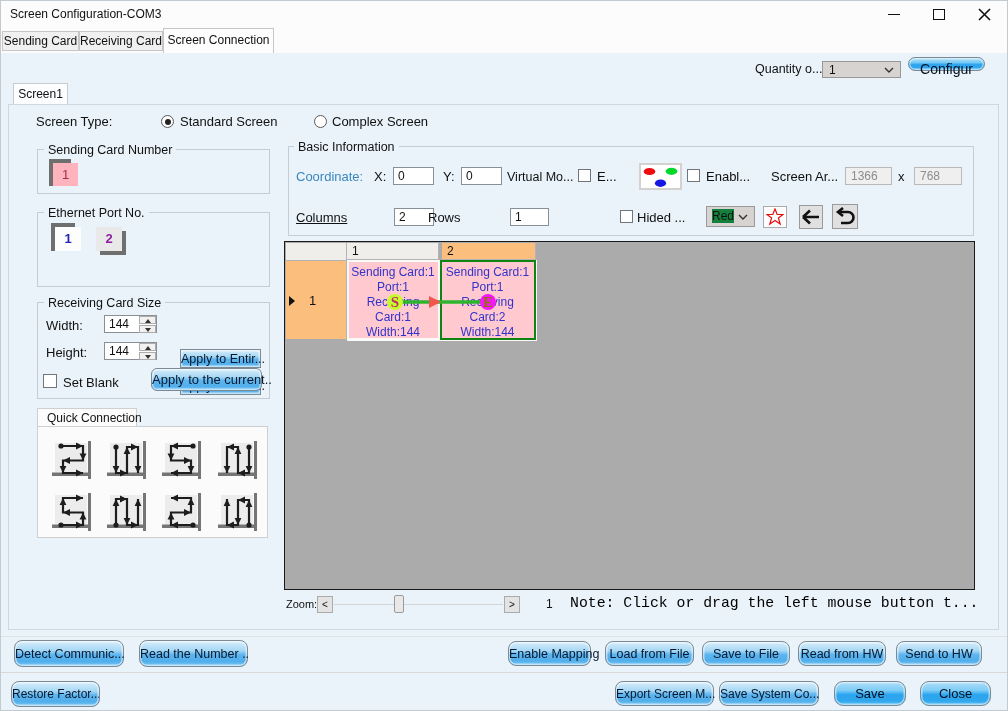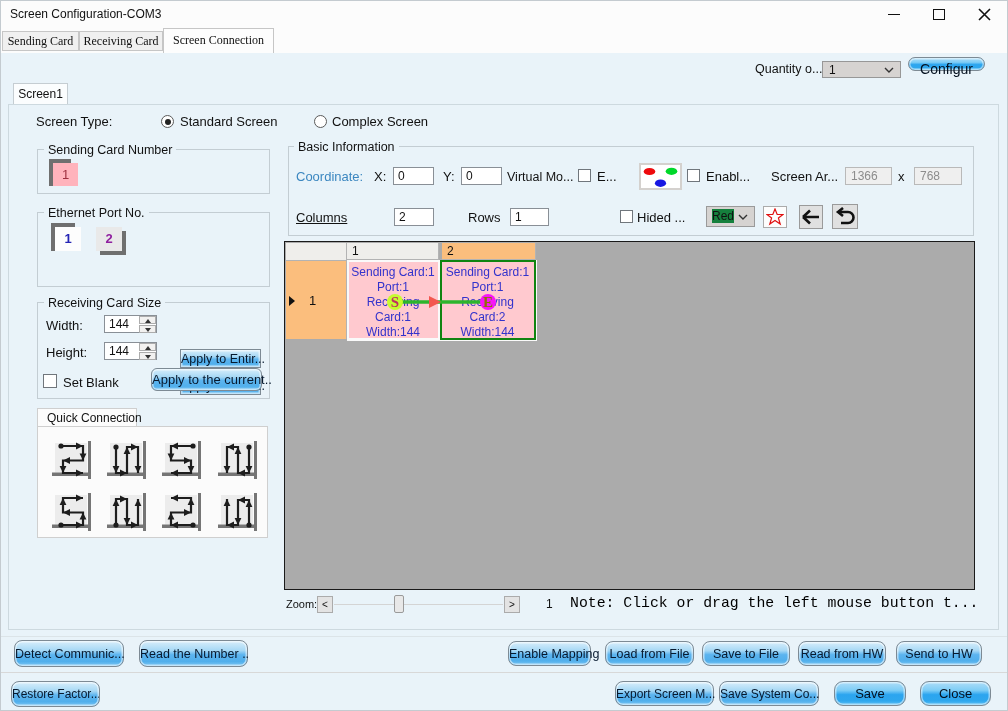--- a/index.html
+++ b/index.html
@@ -1,21 +1,21 @@
 <!DOCTYPE html>
 <html><head>
 <meta charset="utf-8">
 <style>
 html,body{margin:0;padding:0;}
 body{width:1008px;height:711px;position:relative;font-family:"Liberation Sans",sans-serif;background:#E9F3F9;overflow:hidden;}
 .abs{position:absolute;white-space:nowrap;}
 #titlebar{left:0;top:0;width:1008px;height:28px;background:#FCFCFC;}
 #title{left:10px;top:7px;font-size:12px;color:#111;}
 #tabrow{left:0;top:28px;width:1008px;height:25px;background:#FCFCFC;}
-.tab{box-sizing:border-box;border:1px solid #C6C6C6;background:#F0F0F0;font-size:12px;color:#111;text-align:center;overflow:hidden;font-family:Liberation Serif, serif;}
+.tab{box-sizing:border-box;border:1px solid #C6C6C6;background:#F0F0F0;font-size:12px;color:#111;text-align:center;overflow:hidden;}
 #page{left:8px;top:104px;width:991px;height:526px;box-sizing:border-box;border:1px solid #CDD9DF;}
 .grp{box-sizing:border-box;border:1px solid #C3CDD3;}
 .grplbl{background:#E9F3F9;font-size:12.5px;color:#111;padding:0 4px;}
 
 .inp{box-sizing:border-box;background:#fff;border:1px solid #898F96;font-size:12px;color:#111;padding:1px 0 0 4px;}
 .inpd{box-sizing:border-box;background:#EFEFEF;border:1px solid #B9B9B9;font-size:12px;color:#8C8C8C;padding:1px 0 0 5px;}
 .cb{box-sizing:border-box;width:13px;height:13px;background:#fff;border:1px solid #70767C;}
 .btn{box-sizing:border-box;border:1px solid #7D8A94;border-radius:8px;color:#07192E;text-align:center;background:linear-gradient(180deg,#D8EEFB 0%,#A6D8F5 38%,#5CB4EF 55%,#51AFEC 82%,#7FC7F3 100%);box-shadow:inset 0 0 0 1.5px rgba(255,255,255,.55);}
 .btn2{box-sizing:border-box;border:1px solid #7D8A94;border-radius:9px;color:#04101F;text-align:center;background:linear-gradient(180deg,#AEDDf8 0%,#7ECDF6 36%,#2CA5EF 55%,#2EA7EE 82%,#63C2F4 100%);box-shadow:inset 0 0 0 1.5px rgba(255,255,255,.5);}
 .btnsm{border-radius:0;margin-top:34px;}
@@ -217,21 +217,21 @@
 <ellipse cx="17.5" cy="17.2" rx="5.6" ry="3.7" fill="#1717E3"></ellipse>
 </svg>
 <div class="abs cb" style="left:687px;top:169px;"></div>
 <div class="abs t13" style="left:706px;top:169px;">Enabl...</div>
 <div class="abs t13" style="left:771px;top:169px;">Screen Ar...</div>
 <div class="abs inpd" style="left:845px;top:167px;width:47px;height:18px;">1366</div>
 <div class="abs t13" style="left:898px;top:169px;">x</div>
 <div class="abs inpd" style="left:914px;top:167px;width:48px;height:18px;">768</div>
 <div class="abs t13" style="left:296px;top:210px;text-decoration:underline;">Columns</div>
 <div class="abs inp" style="left:394px;top:208px;width:40px;height:18px;">2</div>
-<div class="abs t13" style="left:468px;top:210px;">Rows</div>
+<div class="abs t13" style="left:428px;top:210px;">Rows</div>
 <div class="abs inp" style="left:510px;top:208px;width:39px;height:18px;">1</div>
 <div class="abs btn btnsm" style="left:555px;top:207px;width:54px;height:20px;line-height:19px;font-size:13px;border-color:#4A90C4;">ResetAll</div>
 <div class="abs cb" style="left:620px;top:210px;"></div>
 <div class="abs t13" style="left:637px;top:210px;">Hided ...</div>
 <div class="abs" style="left:706px;top:206px;width:49px;height:21px;box-sizing:border-box;background:#D6D3D1;border:1px solid #9A9A9A;"></div>
 <div class="abs" style="left:712px;top:209px;font-size:12px;color:#111;background:#15803d;">Red</div>
 <svg class="abs" style="left:738px;top:214px;" width="10" height="6">
     <path d="M1,1 L5,5 L9,1" stroke="#333" stroke-width="1.4" fill="none"></path>
   </svg>
 <div class="abs" style="left:763px;top:206px;width:24px;height:22px;box-sizing:border-box;background:#FDFDFD;border:1px solid #ABABAB;"></div>

